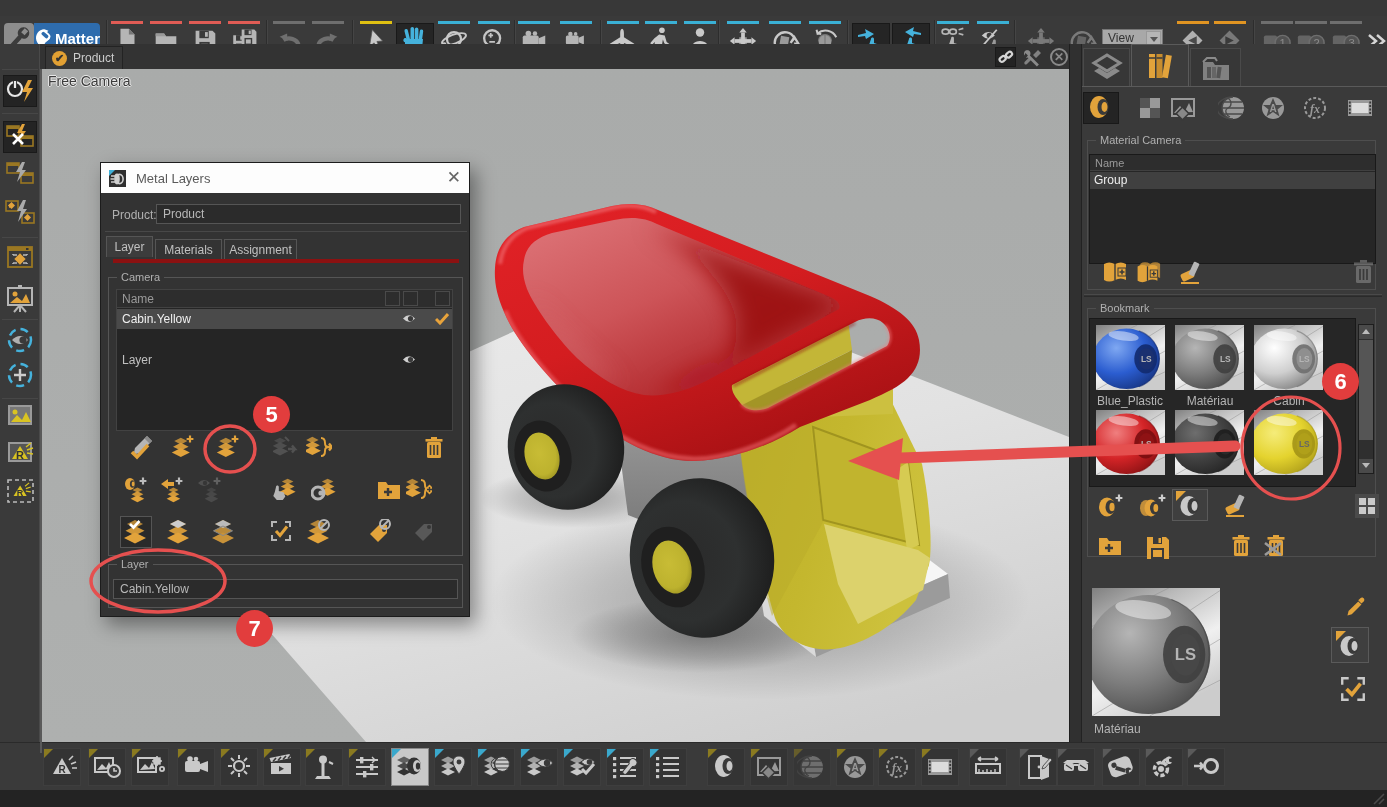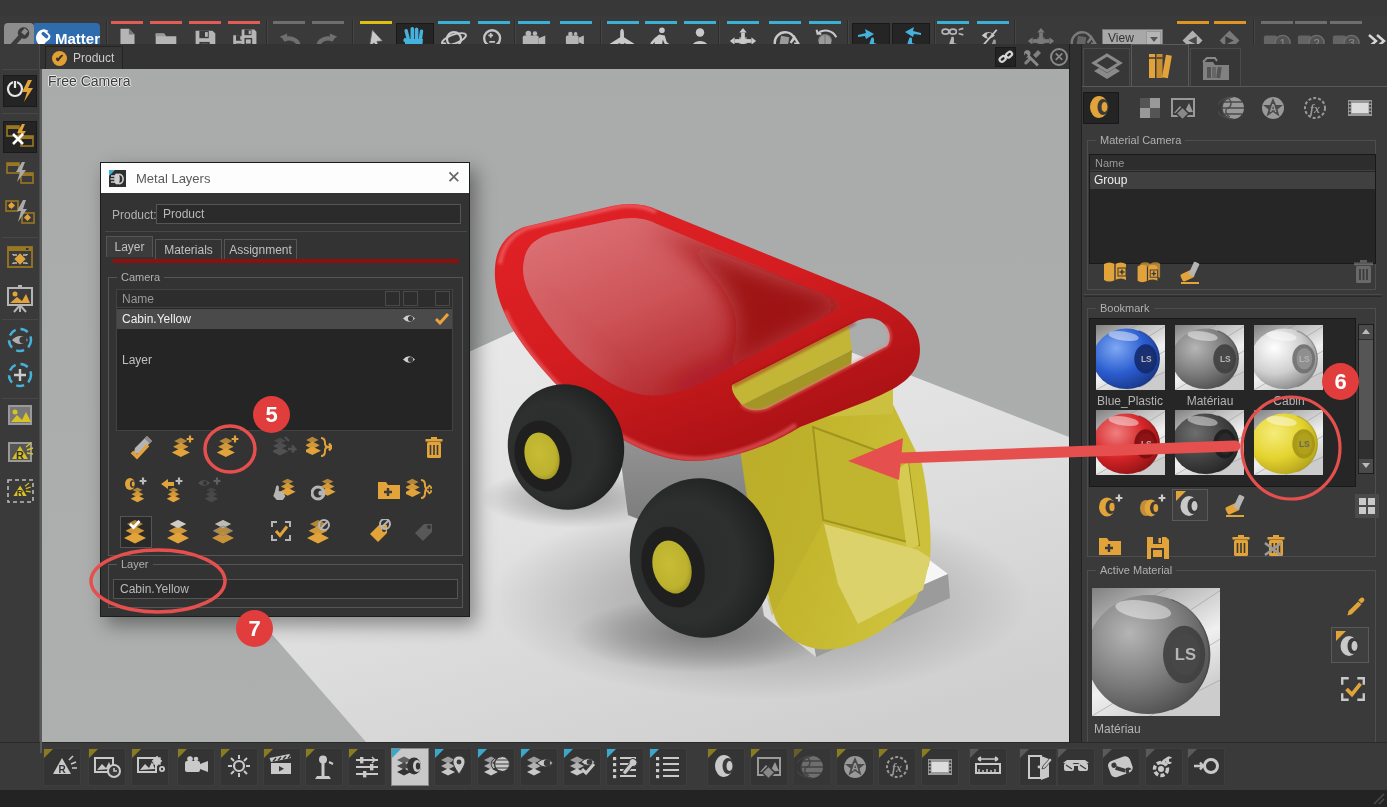--- a/index.html
+++ b/index.html
@@ -1229,23 +1229,20 @@
             <g>
               <rect x="6" y="7" width="14" height="16" rx="1.5" fill="#e2a33b"></rect>
               <rect x="4.5" y="4" width="17" height="2.6" fill="#e2a33b"></rect>
               <rect x="10" y="2" width="6" height="2.6" fill="#e2a33b"></rect>
               <path d="M9.5,10 v10 M13,10 v10 M16.5,10 v10" stroke="#3a3a3a" stroke-width="1.6"></path>
             </g>
             <path d="M2,10 l16,12 M18,10 L2,22" stroke="#9a9a9a" stroke-width="2.6"></path>
           </svg>
         </div>
       </div>
-    <div class="groupbox" style="left:5px;top:526px;width:289px;height:182px;border-color:#4e4e4e;">
-        <div class="gblabel" style="background:#3a3a3a;">Active Material</div>
-      </div>
     <div id="bigthumb" style="position:absolute;left:10px;top:544px;width:128px;height:128px;"><svg width="128" height="128" viewBox="0 0 128 128">
           <defs>
             <radialGradient id="bg7" cx="0.35" cy="0.32" r="0.85">
               <stop offset="0" stop-color="#b5b5b5"></stop>
               <stop offset="0.5" stop-color="#7d7d7d"></stop>
               <stop offset="1" stop-color="#3f3f3f"></stop>
             </radialGradient>
             <linearGradient id="bg7f" x1="0" y1="0" x2="0.55" y2="1">
               <stop offset="0" stop-color="#808080"></stop>
               <stop offset="0.3" stop-color="#bbbbbb"></stop>

